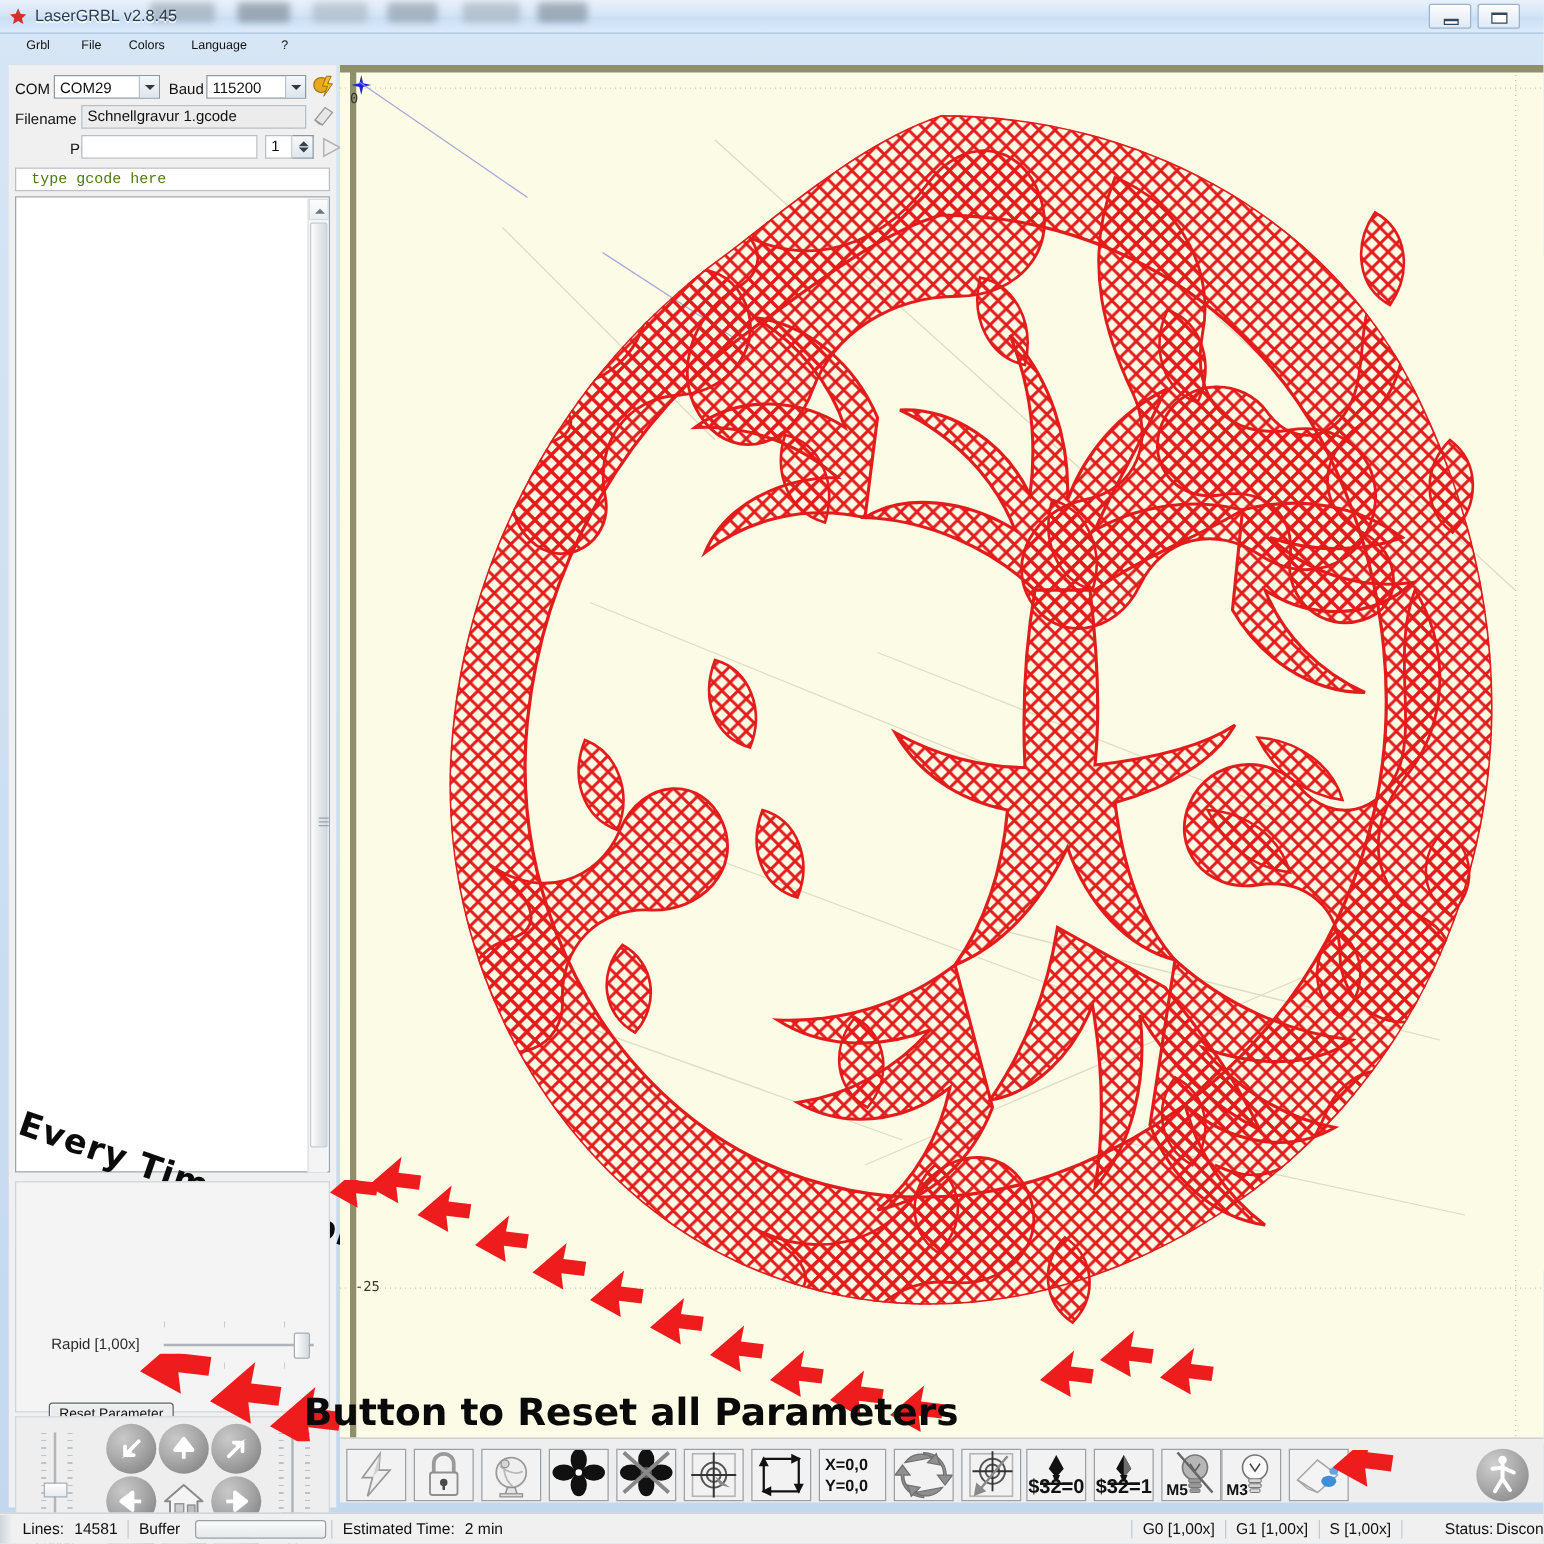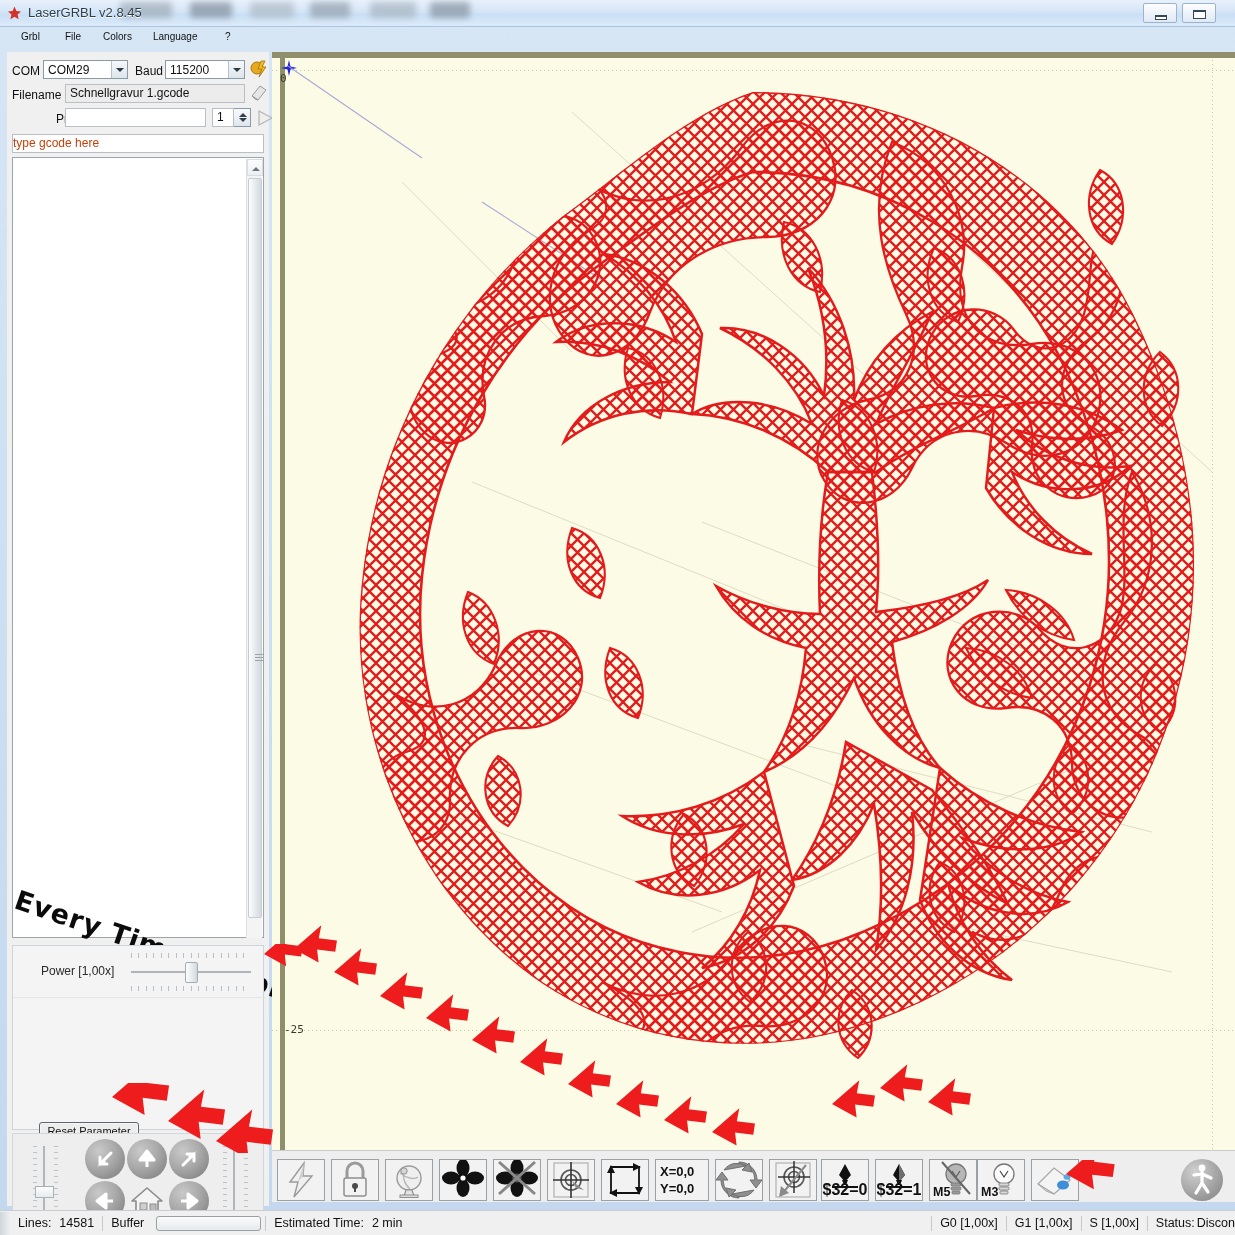--- a/index.html
+++ b/index.html
@@ -83,21 +83,21 @@
     border-left:4px solid transparent; border-right:4px solid transparent;
   }
   .spin::before { top:4px; border-bottom:4px solid #33404d; }
   .spin::after  { bottom:4px; border-top:4px solid #33404d; }
   #playbtn {
     position:absolute; width:20px; height:20px;
   }
   #gcodeinput {
     position:absolute; left:5px; top:82px; width:252px; height:19px;
     background:#fff; border:1px solid #b9bfc4;
-    font-size:12px; color:#c2410c; padding-left:0; line-height:17px;
+    font-size:12px; color:#4d7c0f; padding-left:12px; line-height:17px;font-family:Liberation Mono, monospace;
   }
   
   #gcodelist {
     position:absolute; left:5px; top:105px; width:252px; height:781px;
     background:#fff; border:1px solid #9aa5ad;
   }
   #vscroll {
     position:absolute; right:1px; top:1px; width:16px; height:779px;
     background:#f4f4f4; border-left:1px solid #e0e0e0;
   }
@@ -316,27 +316,27 @@
     </div>
     <div id="splitgrip">
         <i></i>
         <i></i>
         <i></i>
       </div>
 
     <div id="note-every">Every Time Visible</div>
 
     <div id="parambox">
-      <div class="prow" style="top:0;">
-        <span class="plabel">Power [1,00x]</span>
+      <div class="prow" style="top:104px; border-bottom:none;">
+        <span class="plabel">Rapid [1,00x]</span>
         <div class="trackwrap">
-          <div class="tickrow top"></div>
+          <div class="tickrow top" style="background-image:repeating-linear-gradient(to right,#c8ced3 0 1px, transparent 1px 48px);"></div>
           <div class="track"></div>
-          <div class="thumb" style="left:54px;"></div>
-          <div class="tickrow bot"></div>
+          <div class="thumb" style="left:104px;"></div>
+          <div class="tickrow bot" style="background-image:repeating-linear-gradient(to right,#c8ced3 0 1px, transparent 1px 48px);"></div>
         </div>
       </div>
     </div>
 
     <div id="resetbtn">Reset Parameter</div>
 
     <div id="jogpanel">
 
       <div class="vslider" style="left:8px; top:8px;">
         <div class="vticks" style="left:12px;"></div>
@@ -812,20 +812,21 @@
     </div>
 
     <div id="walkbtn">
       <svg width="42" height="42" viewBox="0 0 42 42">
         <circle cx="21" cy="9" r="3.4" fill="#fff"></circle>
         <path d="M21 13 L21 24 M21 24 L15 34 M21 24 L27 33 M13 16 L21 15 L30 19" stroke="#fff" stroke-width="3.2" fill="none" stroke-linecap="round"></path>
       </svg>
     </div>
   </div>
 
+  <div id="note-button">Button to Reset all Parameters</div>
 
   <svg style="position:absolute;left:1060px;top:1160px;" width="80" height="56" viewBox="0 0 80 56">
     <g fill="#ee1c1c" transform="translate(6,14) rotate(-18) scale(1.45)">
       <path d="M0 0 L26 -11 L21 -2 L34 4 L30 12 L17 6 L15 16 Z"></path>
     </g>
   </svg>
 
   <div id="statusbar">
     <div class="sgrip"></div>
     <span class="sfield">Lines:</span>
@@ -839,17 +840,17 @@
 
     <div style="flex:1;"></div>
 
     <div class="sdiv"></div>
     <span class="sfield">G0 [1,00x]</span>
     <div class="sdiv"></div>
     <span class="sfield">G1 [1,00x]</span>
     <div class="sdiv"></div>
     <span class="sfield">S [1,00x]</span>
     <div class="sdiv"></div>
-    <span class="sfield" style="padding-right:2px;">Status:</span>
+    <span class="sfield" style="padding-right:2px;margin-left:26px;">Status:</span>
     <span class="sfield" style="padding-left:0;padding-right:0;">Discon</span>
   </div>
 
 </div>
 
 </body></html>

